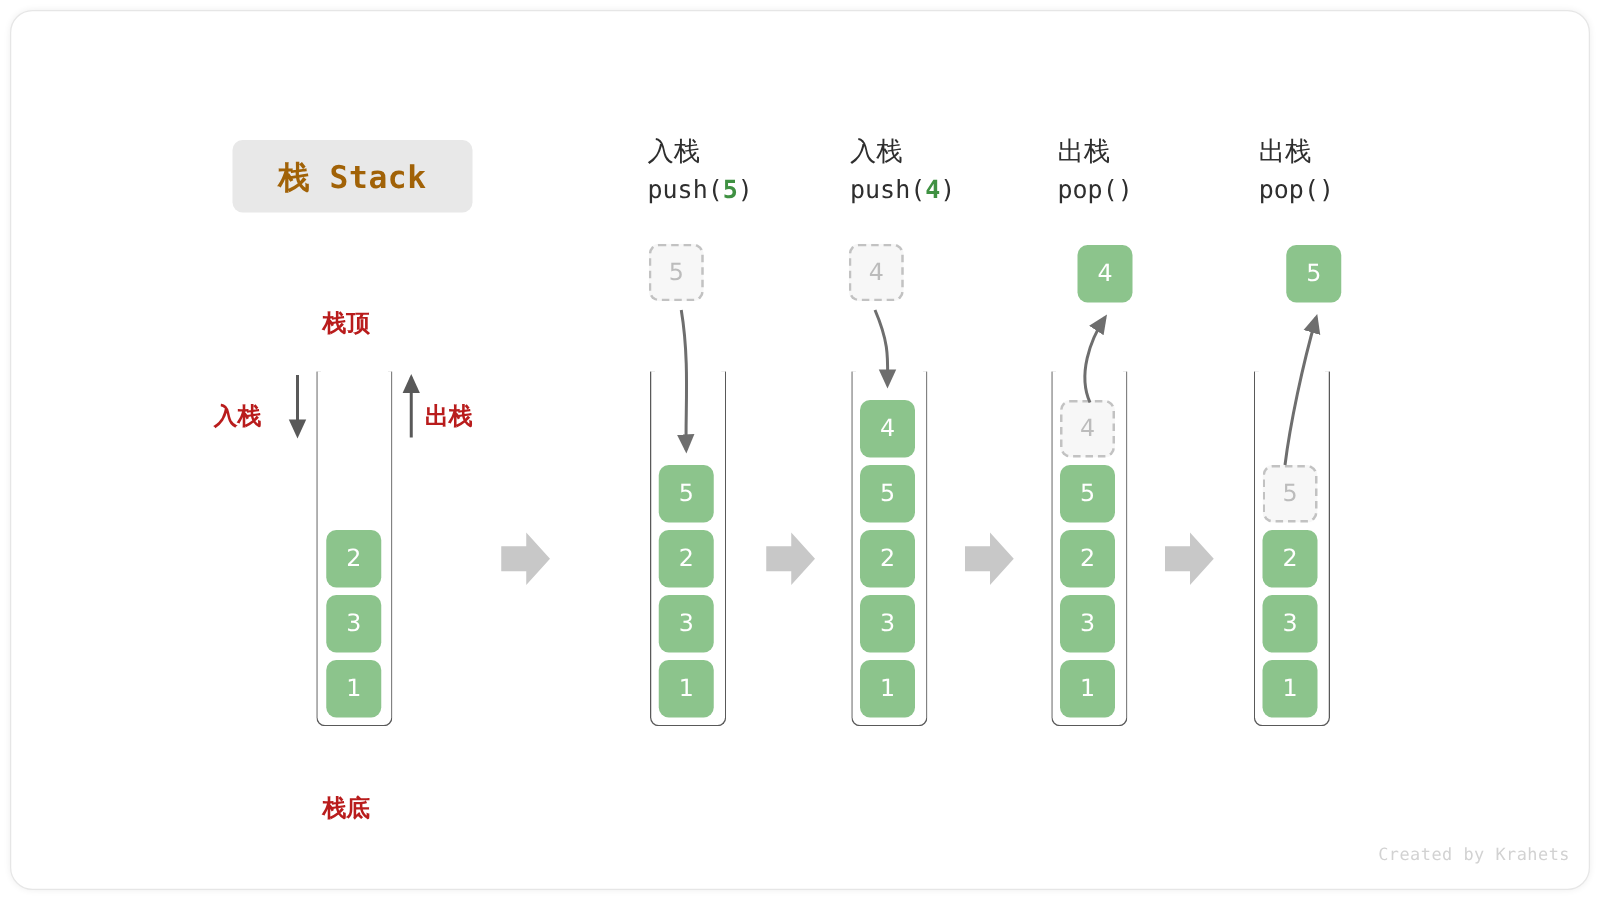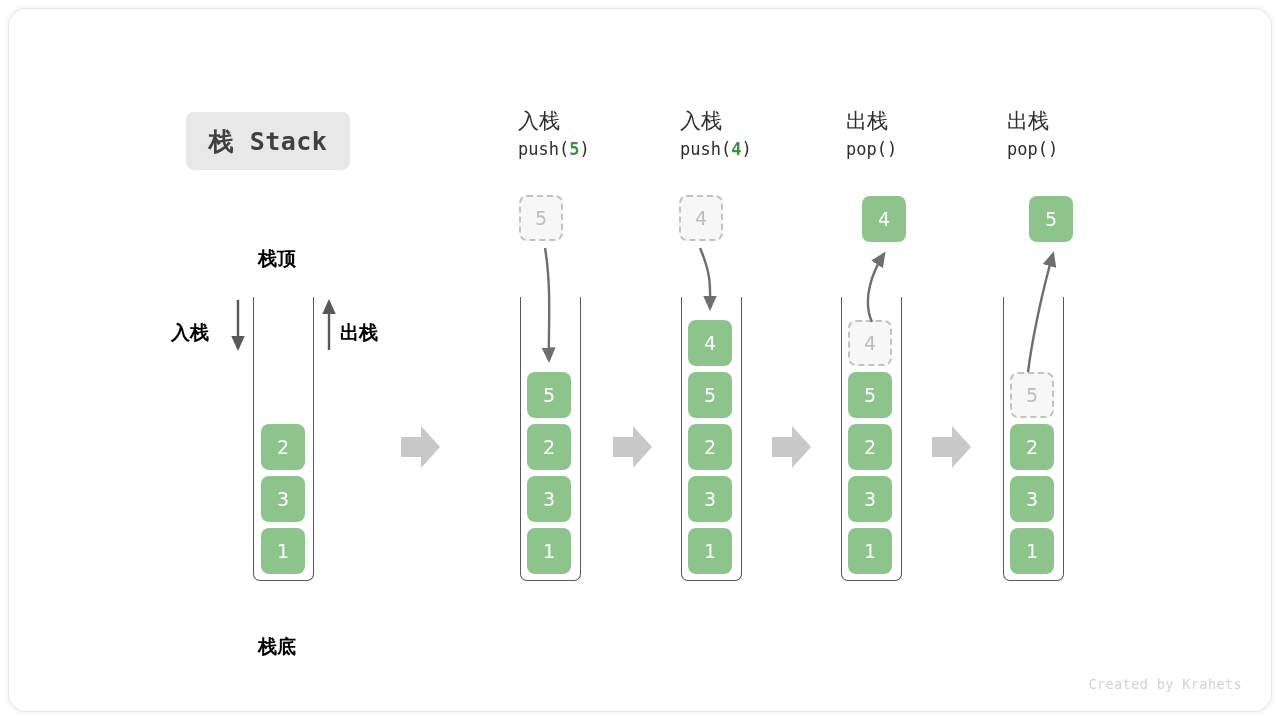--- a/index.html
+++ b/index.html
@@ -22,43 +22,43 @@
     border: 1px solid #e6e6e6;
     border-radius: 18px;
     box-shadow: 0 0 6px rgba(0,0,0,0.07);
     box-sizing: border-box;
   }
 
   
   .title-chip {
     position: absolute;
     left: 186px; top: 112px;
-    width: 164px; height: 58px;
+    width: 192px; height: 58px;
     background: #e8e8e8;
     border-radius: 8px;
     display: flex; align-items: center; justify-content: center;
     font-family: "DejaVu Sans Mono", "Liberation Mono", monospace;
     font-size: 25px;
     font-weight: bold;
-    color: #404040;
+    color: #a16207;
     letter-spacing: 0.5px;
     box-sizing: border-box;
   }
 
   .col-label {
     position: absolute;
     font-size: 22px;
     color: #2e2e2e;
     white-space: nowrap;
     line-height: 1.42;
   }
   .col-label .cn { font-family: "DejaVu Sans", sans-serif; font-size: 21px; }
   .col-label .code {
     font-family: "DejaVu Sans Mono", "Liberation Mono", monospace;
-    font-size: 17px;
+    font-size: 20px;
     color: #2e2e2e;
   }
   .col-label .code .arg { color: #3f9142; font-weight: bold; }
 
   
   .tube {
     position: absolute;
     box-sizing: border-box;
     border-left: 1.6px solid #595959;
     border-right: 1.6px solid #595959;
@@ -88,34 +88,34 @@
   .cell.floating { 
     background: #8cc48c;
     color: #ffffff;
   }
 
   
   .caption {
     position: absolute;
     font-size: 19px;
     font-weight: bold;
-    color: #000000;
+    color: #b91c1c;
     font-family: "DejaVu Sans", sans-serif;
     white-space: nowrap;
   }
 
   svg.overlay {
     position: absolute; left: 0; top: 0;
     width: 1280px; height: 720px;
     pointer-events: none;
   }
 
   .credit {
     position: absolute;
-    right: 38px; bottom: 28px;
+    right: 24px; bottom: 28px;
     font-family: "DejaVu Sans Mono", "Liberation Mono", monospace;
     font-size: 13.5px;
     color: #d2d2d2;
     letter-spacing: 0.4px;
   }
 </style>
 </head>
 <body>
 
 <div id="stage">

